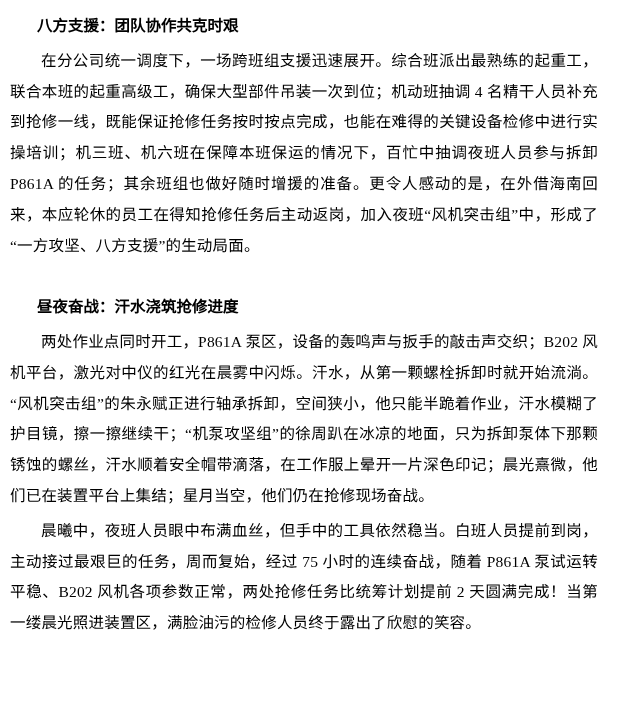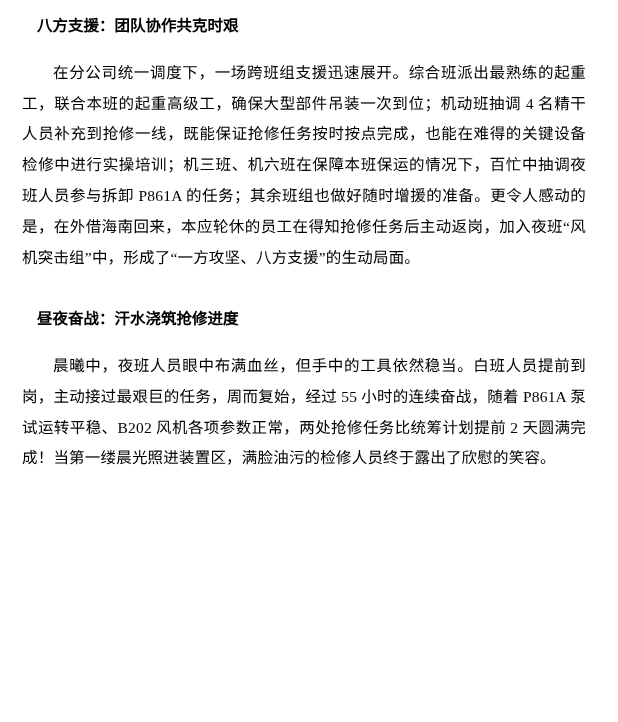--- a/index.html
+++ b/index.html
@@ -26,37 +26,38 @@
     text-justify: inter-ideograph;
   }
   .section-heading {
     margin: 0;
     font-size: 15.5px;
     font-weight: bold;
     text-indent: 2em;
     text-align: left;
   }
   .paragraph {
-    margin: 16px;
+    margin: 4px;
     text-indent: 2em;
     letter-spacing: 0.2px;
   }
   .section-gap {
     margin-top: 30.8px;
     font-family: Liberation Serif, serif;
   }
 </style>
 </head>
 <body>
 
 <div class="page">
 
   <section>
     <h2 class="section-heading">八方支援：团队协作共克时艰</h2>
     <p class="paragraph">在分公司统一调度下，一场跨班组支援迅速展开。综合班派出最熟练的起重工，联合本班的起重高级工，确保大型部件吊装一次到位；机动班抽调 4 名精干人员补充到抢修一线，既能保证抢修任务按时按点完成，也能在难得的关键设备检修中进行实操培训；机三班、机六班在保障本班保运的情况下，百忙中抽调夜班人员参与拆卸 P861A 的任务；其余班组也做好随时增援的准备。更令人感动的是，在外借海南回来，本应轮休的员工在得知抢修任务后主动返岗，加入夜班“风机突击组”中，形成了“一方攻坚、八方支援”的生动局面。</p>
   </section>
 
   <section class="section-gap">
     <h2 class="section-heading">昼夜奋战：汗水浇筑抢修进度</h2>
-    <p class="paragraph">晨曦中，夜班人员眼中布满血丝，但手中的工具依然稳当。白班人员提前到岗，主动接过最艰巨的任务，周而复始，经过 55 小时的连续奋战，随着 P861A 泵试运转平稳、B202 风机各项参数正常，两处抢修任务比统筹计划提前 2 天圆满完成！当第一缕晨光照进装置区，满脸油污的检修人员终于露出了欣慰的笑容。</p>
+    <p class="paragraph">两处作业点同时开工，P861A 泵区，设备的轰鸣声与扳手的敲击声交织；B202 风机平台，激光对中仪的红光在晨雾中闪烁。汗水，从第一颗螺栓拆卸时就开始流淌。“风机突击组”的朱永赋正进行轴承拆卸，空间狭小，他只能半跪着作业，汗水模糊了护目镜，擦一擦继续干；“机泵攻坚组”的徐周趴在冰凉的地面，只为拆卸泵体下那颗锈蚀的螺丝，汗水顺着安全帽带滴落，在工作服上晕开一片深色印记；晨光熹微，他们已在装置平台上集结；星月当空，他们仍在抢修现场奋战。</p>
+    <p class="paragraph">晨曦中，夜班人员眼中布满血丝，但手中的工具依然稳当。白班人员提前到岗，主动接过最艰巨的任务，周而复始，经过 75 小时的连续奋战，随着 P861A 泵试运转平稳、B202 风机各项参数正常，两处抢修任务比统筹计划提前 2 天圆满完成！当第一缕晨光照进装置区，满脸油污的检修人员终于露出了欣慰的笑容。</p>
   </section>
 
 </div>
 
 </body></html>

